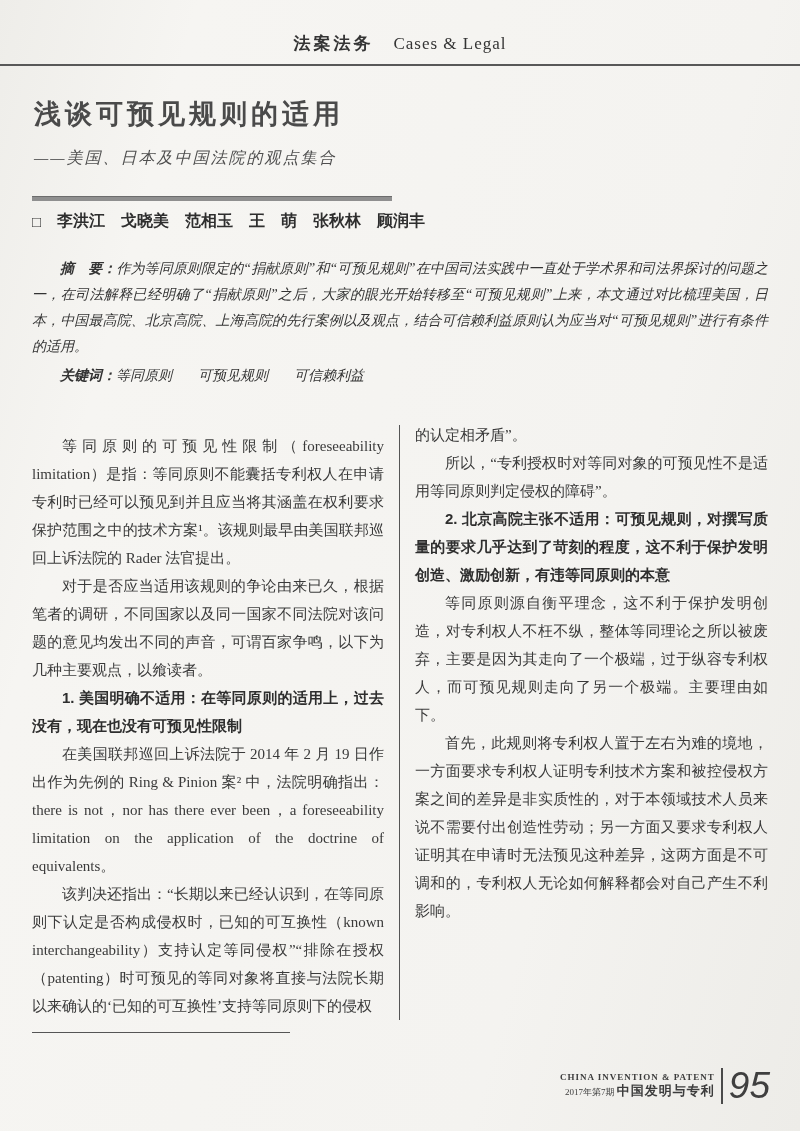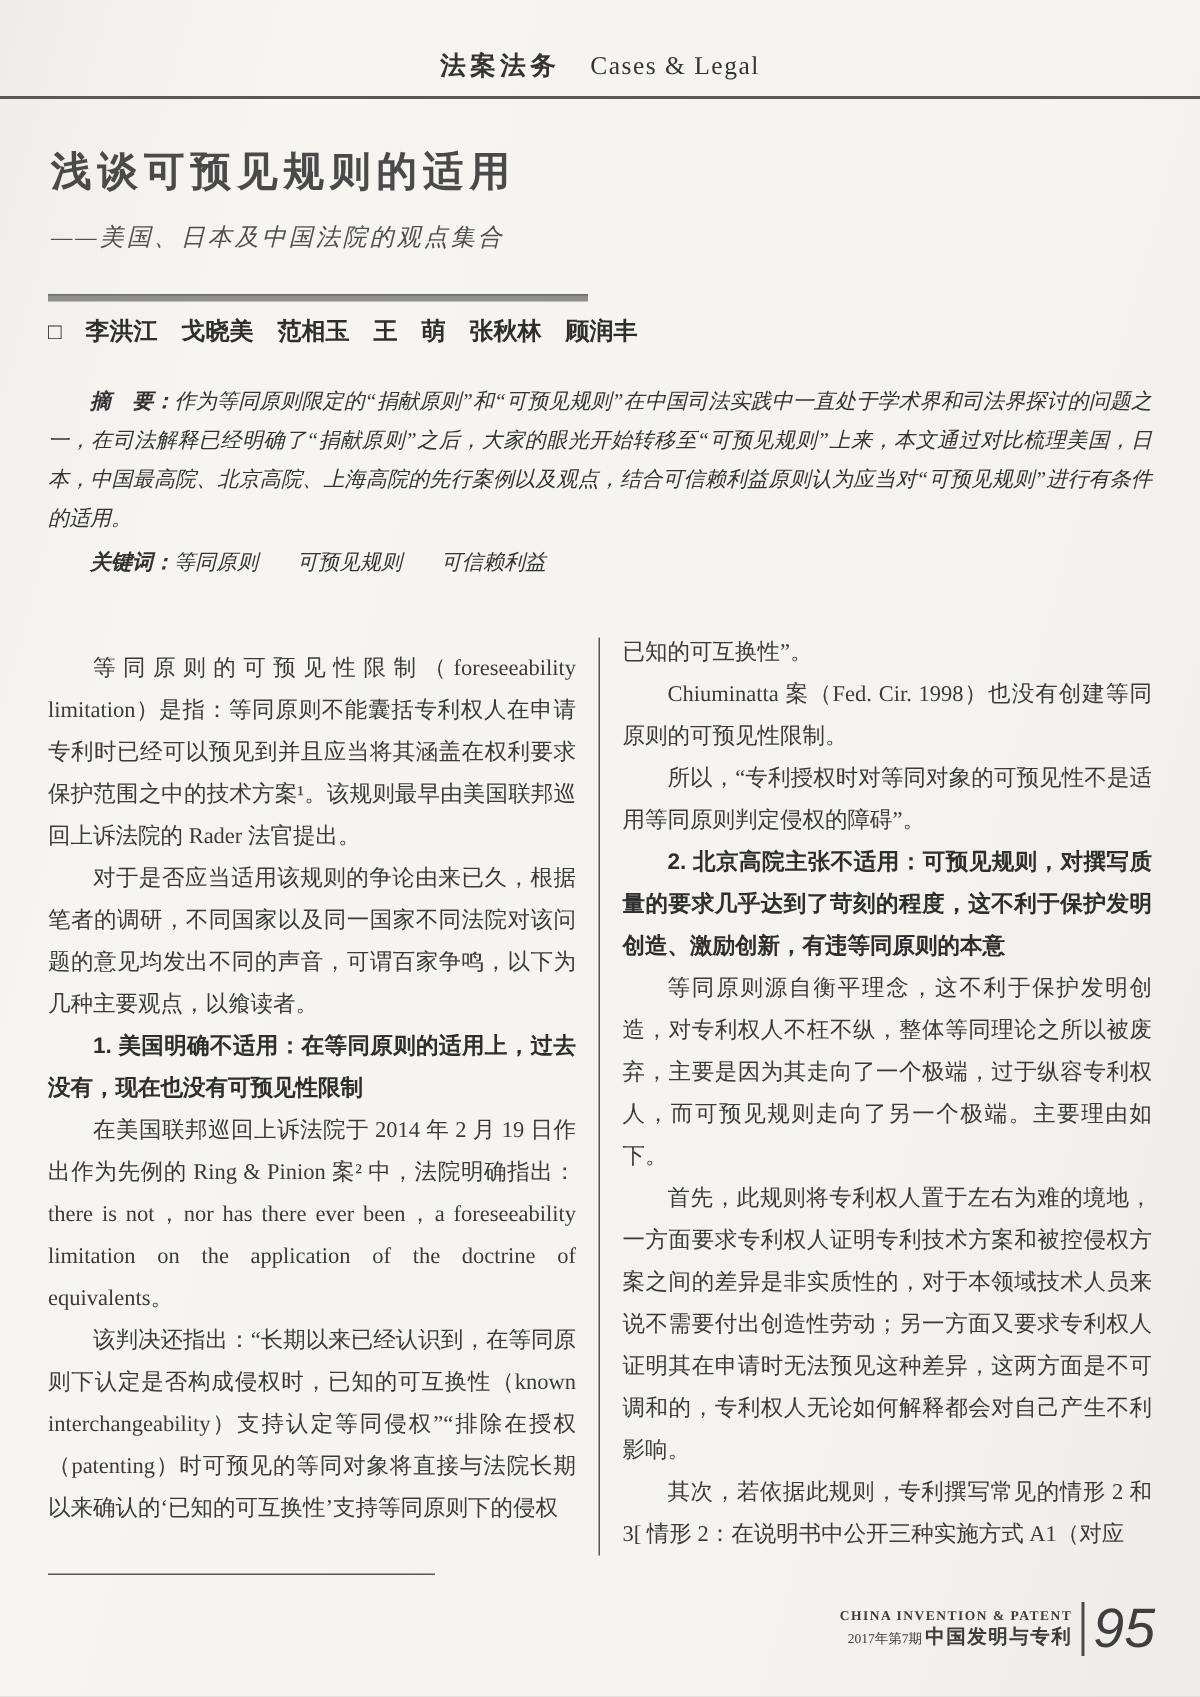--- a/index.html
+++ b/index.html
@@ -83,27 +83,25 @@
   <div class="columns">
     <div class="col col-left">
       <p class="indent">等同原则的可预见性限制（foreseeability limitation）是指：等同原则不能囊括专利权人在申请专利时已经可以预见到并且应当将其涵盖在权利要求保护范围之中的技术方案¹。该规则最早由美国联邦巡回上诉法院的 Rader 法官提出。</p>
       <p class="indent">对于是否应当适用该规则的争论由来已久，根据笔者的调研，不同国家以及同一国家不同法院对该问题的意见均发出不同的声音，可谓百家争鸣，以下为几种主要观点，以飨读者。</p>
       <p class="h-sec indent">1. 美国明确不适用：在等同原则的适用上，过去没有，现在也没有可预见性限制</p>
       <p class="indent">在美国联邦巡回上诉法院于 2014 年 2 月 19 日作出作为先例的 Ring &amp; Pinion 案² 中，法院明确指出：there is not，nor has there ever been，a foreseeability limitation on the application of the doctrine of equivalents。</p>
       <p class="indent">该判决还指出：“长期以来已经认识到，在等同原则下认定是否构成侵权时，已知的可互换性（known interchangeability）支持认定等同侵权”“排除在授权（patenting）时可预见的等同对象将直接与法院长期以来确认的‘已知的可互换性’支持等同原则下的侵权</p>
     </div>
     <div class="col-divider"></div>
     <div class="col col-right">
-      <p>已知的可互换性”。</p>
-      <p class="indent">Chiuminatta 案（Fed. Cir. 1998）也没有创建等同原则的可预见性限制。</p>
+      <p>的认定相矛盾”。</p>
       <p class="indent">所以，“专利授权时对等同对象的可预见性不是适用等同原则判定侵权的障碍”。</p>
       <p class="h-sec indent">2. 北京高院主张不适用：可预见规则，对撰写质量的要求几乎达到了苛刻的程度，这不利于保护发明创造、激励创新，有违等同原则的本意</p>
       <p class="indent">等同原则源自衡平理念，这不利于保护发明创造，对专利权人不枉不纵，整体等同理论之所以被废弃，主要是因为其走向了一个极端，过于纵容专利权人，而可预见规则走向了另一个极端。主要理由如下。</p>
       <p class="indent">首先，此规则将专利权人置于左右为难的境地，一方面要求专利权人证明专利技术方案和被控侵权方案之间的差异是非实质性的，对于本领域技术人员来说不需要付出创造性劳动；另一方面又要求专利权人证明其在申请时无法预见这种差异，这两方面是不可调和的，专利权人无论如何解释都会对自己产生不利影响。</p>
-      <p class="indent">其次，若依据此规则，专利撰写常见的情形 2 和 3[ 情形 2：在说明书中公开三种实施方式 A1（对应</p>
     </div>
   </div>
 
   <div class="footnotes">
     <div class="fn-rule"></div>
 
   </div>
 
   <div class="footer">
     <div class="journal">

